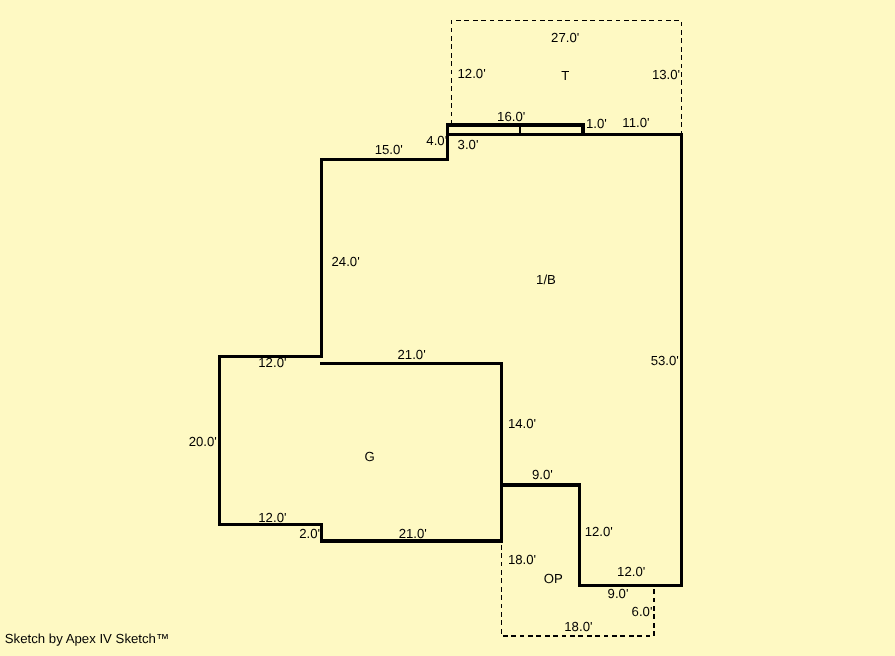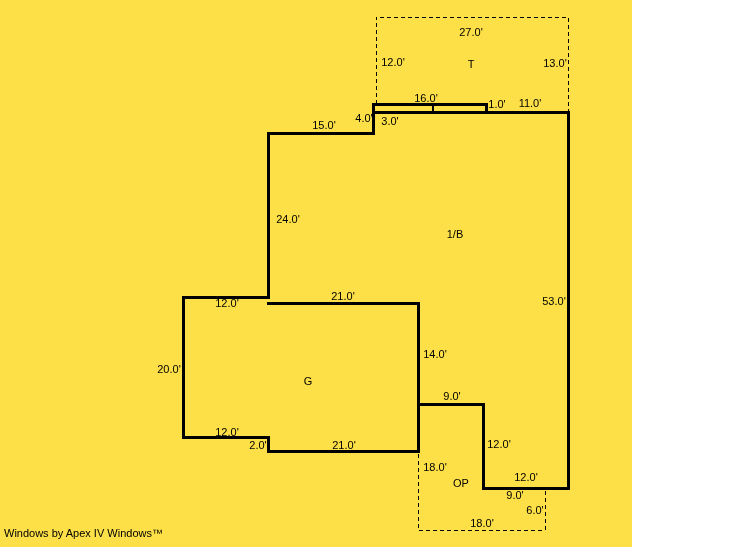--- a/index.html
+++ b/index.html
@@ -2,23 +2,23 @@
 <html><head>
 <meta charset="utf-8">
 <style>
   html, body {
     margin: 0;
     padding: 0;
     background: #ffffff;
   }
   .sketch-page {
     position: relative;
-    width: 632px;
+    width: 746px;
     height: 547px;
-    background: #fde047;
+    background: #fef9c3;
     font-family: "Liberation Sans", sans-serif;
     overflow: hidden;
     text-decoration: underline;
   }
   .sketch-page svg {
     position: absolute;
     left: 0;
     top: 0;
   }
   .sketch-page svg text {
@@ -72,14 +72,14 @@
       <text x="435" y="467" text-anchor="middle" dominant-baseline="central" font-size="11">18.0'</text>
       <text x="526" y="477" text-anchor="middle" dominant-baseline="central" font-size="11">12.0'</text>
       <text x="515" y="495" text-anchor="middle" dominant-baseline="central" font-size="11">9.0'</text>
       <text x="535" y="510" text-anchor="middle" dominant-baseline="central" font-size="11">6.0'</text>
       <text x="482" y="523" text-anchor="middle" dominant-baseline="central" font-size="11">18.0'</text>
       <text x="471" y="64" text-anchor="middle" dominant-baseline="central" font-size="11">T</text>
       <text x="455" y="234" text-anchor="middle" dominant-baseline="central" font-size="11">1/B</text>
       <text x="308" y="381" text-anchor="middle" dominant-baseline="central" font-size="11">G</text>
       <text x="461" y="483" text-anchor="middle" dominant-baseline="central" font-size="11">OP</text>
     </svg>
-  <div class="credit">Windows by Apex IV Windows™</div>
+  <div class="credit">Sketch by Apex IV Sketch™</div>
 </div>
 
 </body></html>

